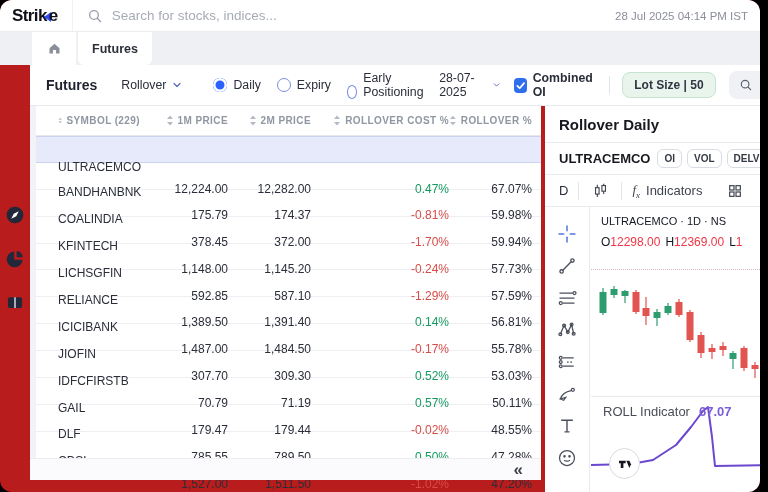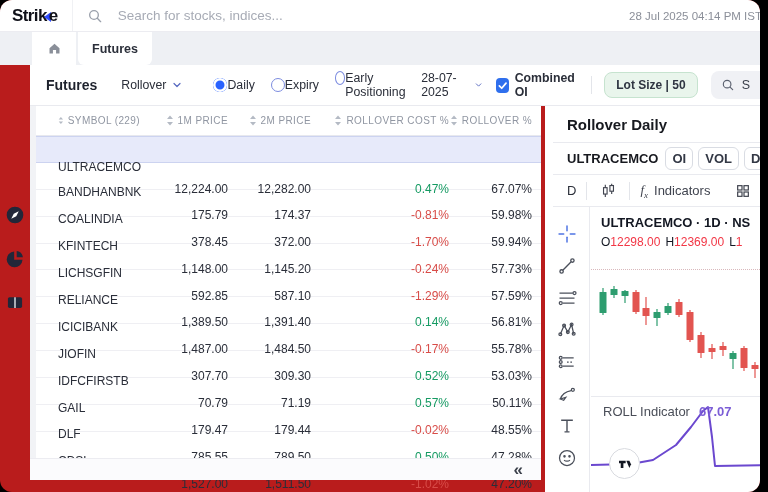--- a/index.html
+++ b/index.html
@@ -4,82 +4,82 @@
 <style>
   * { box-sizing: border-box; margin: 0; padding: 0; }
   html,body { width:768px; height:492px; background:#000; }
   body { font-family:"Liberation Sans", sans-serif; }
   .window { position:relative; width:760px; height:492px; background:#b91c1c; border-radius:12px; overflow:hidden; }
 
   
   .app-header { position:absolute; left:0; top:0; width:768px; height:32px; background:#fff; display:flex; align-items:center; border-bottom:1px solid #ececf1; z-index:5; }
   .logo { font-size:17px; font-weight:800; color:#101119; letter-spacing:-0.6px; padding:0 14px 0 12px; display:flex; align-items:center; }
   .logo .arrow { display:inline-block; width:0; height:0; border-top:5px solid transparent; border-bottom:5px solid transparent; border-right:7px solid #2f4bff; margin:2px -2px 0 -3px; }
-  .global-search { display:flex; align-items:center; gap:15px; flex:1; height:100%; padding-left:14px; border-left:1px solid #f0f1f4; }
+  .global-search { display:flex; align-items:center; gap:9px; flex:1; height:100%; padding-left:14px; border-left:1px solid #f0f1f4; }
   .global-search .ph { font-size:13.5px; color:#a7abb5; }
-  .app-datetime { font-size:11.5px; color:#8b8f99; padding-right:6px; white-space:nowrap; }
+  .app-datetime { font-size:11.5px; color:#8b8f99; padding-right:20px; white-space:nowrap; }
 
   
   .tabbar { position:absolute; left:0; top:32px; width:768px; height:33px; background:#eef0f4; }
   .home-tab { position:absolute; left:32px; top:0; width:44px; height:33px; background:#fff; display:flex; align-items:center; justify-content:center; border-radius:0 0 0 0; cursor:pointer; }
   .futures-tab { position:absolute; left:78px; top:0; width:74px; height:33px; background:#fff; display:flex; align-items:center; justify-content:center; font-size:12.5px; font-weight:600; color:#2b2f3a; border-radius:0 0 6px 6px; }
 
   
   .sidebar { position:absolute; left:0; top:65px; width:30px; bottom:0; display:flex; flex-direction:column; align-items:center; gap:24px; padding-top:140px; }
   .side-ic { width:20px; height:20px; cursor:pointer; }
 
   
   .toolbar { position:absolute; left:30px; top:65px; width:738px; height:41px; background:#fff; border-bottom:1px solid #e9eaef; display:flex; align-items:center; padding:0 0 0 16px; gap:12px; }
   .tb-title { font-size:14px; font-weight:700; color:#1e222d; }
   .vdiv { width:1px; height:18px; background:#e3e5ea; }
   .dropdown { display:flex; align-items:center; gap:5px; font-size:12.3px; color:#2a2e39; cursor:pointer; }
   .radios { display:flex; align-items:center; gap:16px; margin-left:6px; }
-  .radio { display:flex; align-items:flex-start; font-size:12.3px; color:#2a2e39; cursor:pointer; }
+  .radio { display:flex; align-items:flex-end; gap:6px; font-size:12.3px; color:#2a2e39; cursor:pointer; }
   .rc { width:14px; height:14px; border-radius:50%; border:1.5px solid #7c8ce0; background:#fff; }
   .radio.sel .rc { border:none; background:#2962ff; box-shadow:inset 0 0 0 2.5px #fff, inset 0 0 0 8px #2962ff; }
   .tb-right { margin-left:auto; display:flex; align-items:center; gap:13px; }
   .checkbox { display:flex; align-items:center; gap:6px; cursor:pointer; }
   .cb { width:15px; height:15px; border-radius:4px; background:#2f6fed; display:flex; align-items:center; justify-content:center; }
   .cb-label { font-size:12.3px; font-weight:600; color:#2a2e39; }
   .lot-btn { background:#e9f5ec; border:1px solid #c6e3cf; border-radius:8px; padding:5px 11px; font-size:12px; font-weight:600; color:#2f3542; cursor:pointer; white-space:nowrap; font-family:"Liberation Sans",sans-serif; }
   .mini-search { display:flex; align-items:center; gap:7px; background:#f0f1f5; border-radius:8px; height:28px; width:90px; padding-left:10px; font-size:12.5px; color:#3a3f4a; }
 
   
   .table-panel { position:absolute; left:30px; top:106px; width:511px; height:374px; background:#fff; }
   .gutter { position:absolute; left:0; top:0; width:6px; bottom:22px; background:#f2f3f6; }
   .thead { display:grid; grid-template-columns:110px 88px 83px 138px 83px; height:30px; align-items:center; border-bottom:1px solid #e7e8ee; }
-  .th { font-size:10px; font-weight:400; letter-spacing:.4px; color:#9096a2; display:flex; align-items:center; gap:4px; cursor:pointer; white-space:nowrap; }
+  .th { font-size:10px; font-weight:700; letter-spacing:.4px; color:#9096a2; display:flex; align-items:center; gap:4px; cursor:pointer; white-space:nowrap; }
   .th:first-child { padding-left:28px; justify-content:flex-start; }
   .th:not(:first-child) { justify-content:flex-end; }
   .trow { display:grid; grid-template-columns:110px 88px 83px 138px 83px; height:26.9px; align-items:center; border-bottom:1px solid #efeff3; font-size:12px; color:#2a2e39; cursor:pointer; }
   .trow.sel { background:#e7eafa; border-top:1px solid #ccd3f0; border-bottom:1px solid #ccd3f0; }
   .td-sym { padding-left:28px; font-weight:500; white-space:nowrap; }
   .td-num { text-align:right; white-space:nowrap;margin-top:45px; }
   .td-cost.pos { color:#159a62; }
   .td-cost.neg { color:#d84c48; }
   .table-footer { position:absolute; left:0; bottom:0; width:511px; height:22px; background:#fbfbfd; border-top:1px solid #ececf1; display:flex; align-items:center; justify-content:flex-end; padding-right:18px; }
   .collapse { font-size:17px; font-weight:700; color:#3a3f4a; line-height:1; cursor:pointer; }
 
   
-  .right-panel { position:absolute; left:545px; top:106px; width:223px; bottom:0; background:#fff; overflow:hidden;padding-left:8px; }
+  .right-panel { position:absolute; left:545px; top:106px; width:223px; bottom:0; background:#fff; overflow:hidden; }
   .panel-title { height:37px; display:flex; align-items:center; padding-left:14px; font-size:15px; font-weight:700; color:#17191f; border-bottom:1px solid #e9eaef; }
   .symbol-row { height:32px; display:flex; align-items:center; gap:7px; padding-left:14px; border-bottom:1px solid #e9eaef; white-space:nowrap; }
   .symbol-name { font-size:13px; font-weight:600; color:#17191f; }
-  .pill { border:1px solid #d9dce3; border-radius:6px; padding:3px 6px; font-size:13px; font-weight:700; color:#333845; background:#fff; cursor:pointer; font-family:"Liberation Sans",sans-serif; }
+  .pill { border:1px solid #d9dce3; border-radius:6px; padding:3px 6px; font-size:10px; font-weight:700; color:#333845; background:#fff; cursor:pointer; font-family:"Liberation Sans",sans-serif; }
   .chart-toolbar { height:32px; display:flex; align-items:center; gap:10px; padding-left:14px; border-bottom:1px solid #e9eaef; color:#40444f; white-space:nowrap; }
   .ct-interval { font-size:13px; color:#2a2e39; cursor:pointer; }
   .ct-ind { display:flex; align-items:center; gap:6px; font-size:13px; cursor:pointer; }
   .fx { font-style:italic; font-family:"Liberation Serif",serif; font-size:13px; }
   .fx sub { font-size:9px; }
   .chart-region { position:absolute; left:0; top:101px; right:0; bottom:0; }
   .draw-tools { position:absolute; left:0; top:0; width:45px; bottom:0; border-right:1px solid #e9eaef; display:flex; flex-direction:column; align-items:center; gap:10px; padding-top:16px; }
   .dt { width:22px; height:22px; display:flex; align-items:center; justify-content:center; cursor:pointer; }
   .chart-stack { position:absolute; left:46px; top:0; right:0; bottom:0; }
   .candle-area { position:absolute; left:0; top:0; right:0; height:188px; }
-  .chart-legend { position:absolute; left:10px; top:8px; font-size:13px; font-weight:700; color:#131722; white-space:nowrap; }
+  .chart-legend { position:absolute; left:10px; top:8px; font-size:11px; font-weight:400; color:#131722; white-space:nowrap; }
   .ohlc { position:absolute; left:10px; top:28px; font-size:12px; white-space:nowrap; }
   .ohlc .k { color:#131722; }
   .ohlc .v { color:#f23645; margin-right:5px; }
   .dotline { position:absolute; left:0; right:0; top:62px; border-top:1px dotted #d9b8bc; }
   .roll-area { position:absolute; left:0; top:189px; right:0; bottom:0; border-top:1px solid #e9eaef; }
   .roll-head { position:absolute; left:12px; top:7px; display:flex; gap:9px; align-items:baseline; white-space:nowrap; z-index:2; }
   .roll-label { font-size:13px; color:#4a4e58; }
   .roll-value { font-size:13px; font-weight:600; color:#7b5dd6; }
   .tv-badge { position:absolute; left:18px; top:51px; width:31px; height:31px; border-radius:50%; background:#fff; border:1px solid #d8dadf; display:flex; align-items:center; justify-content:center; z-index:1; }
   svg.layer { position:absolute; left:0; top:0; }

